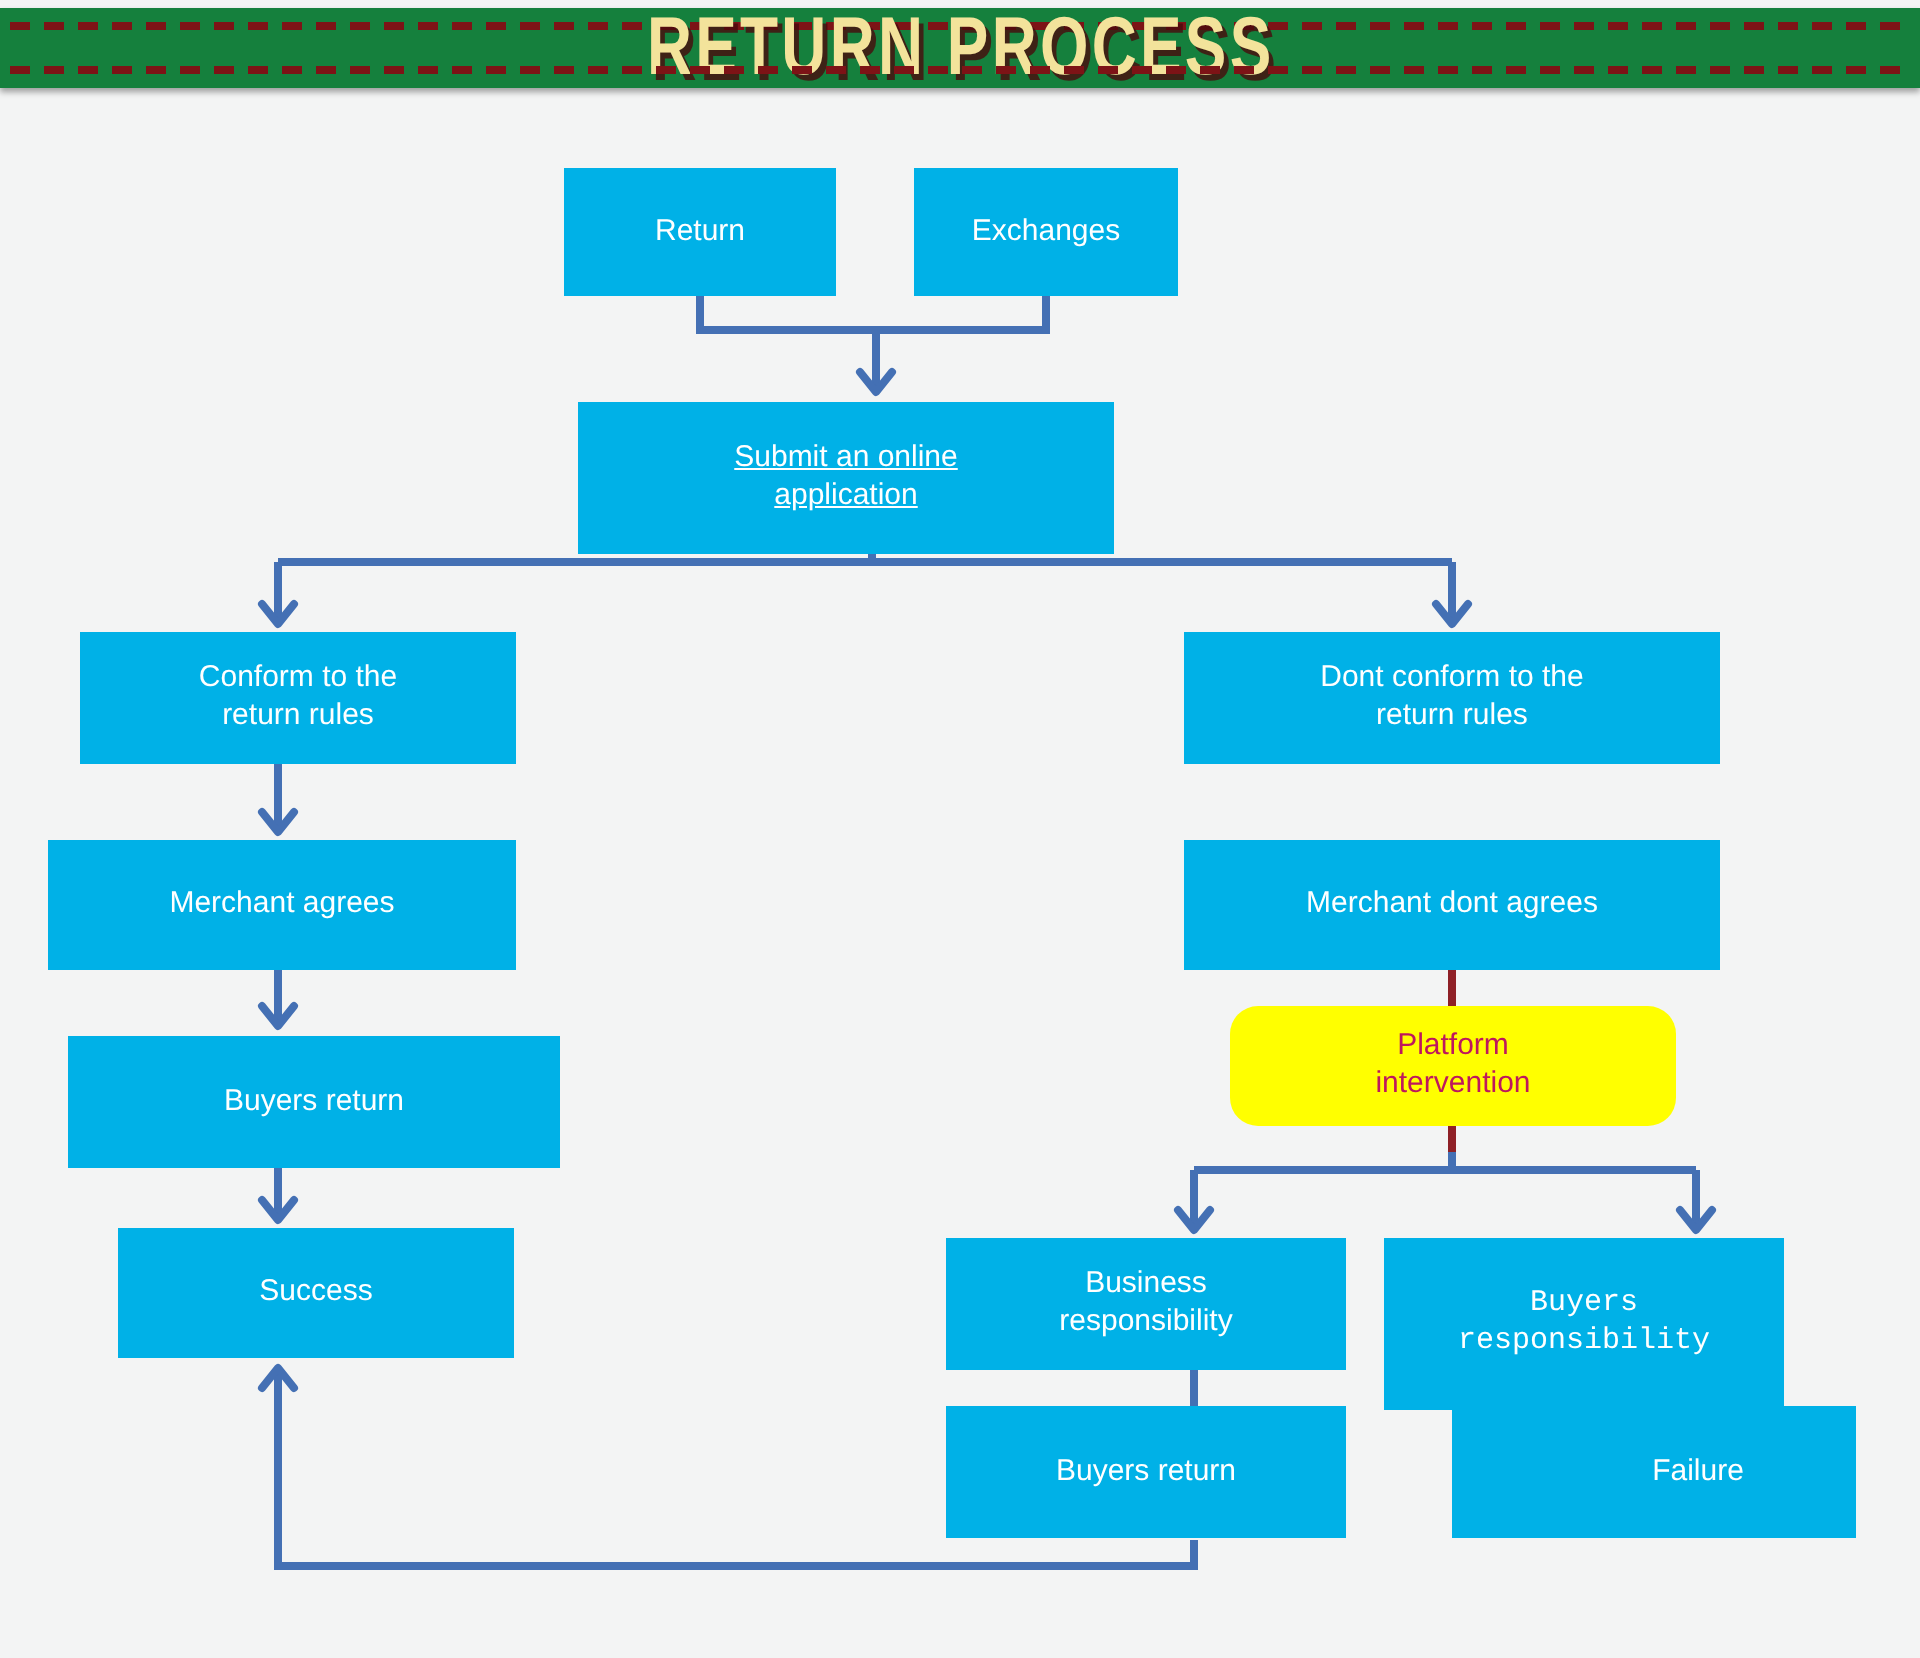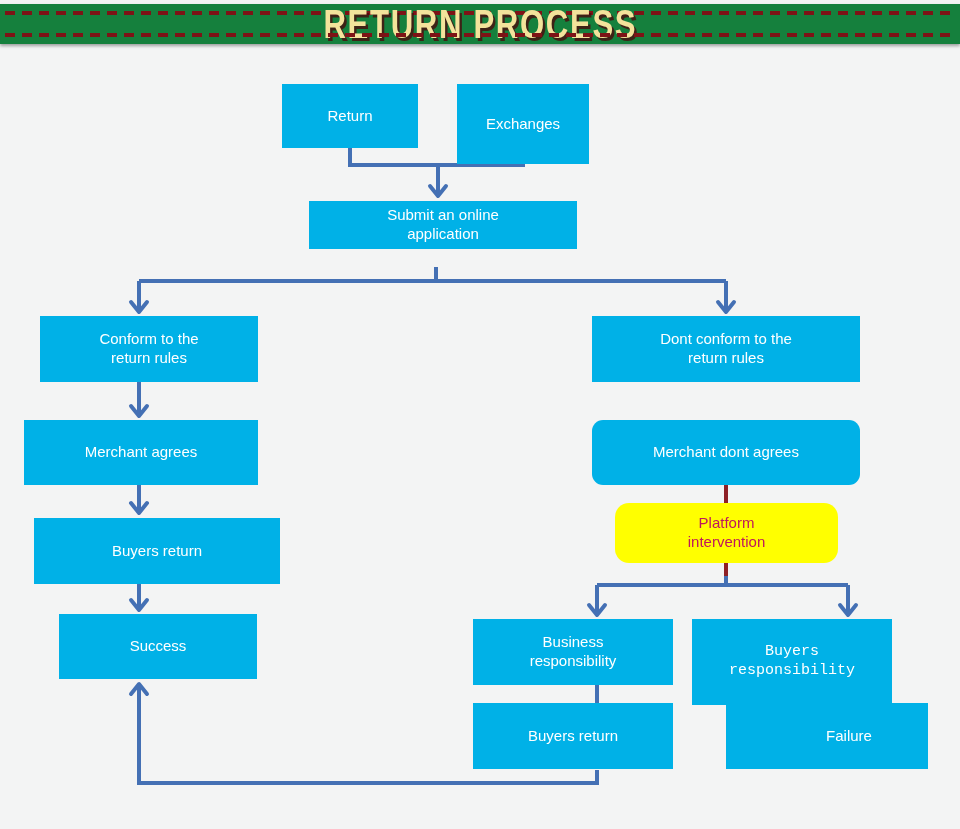--- a/index.html
+++ b/index.html
@@ -107,29 +107,29 @@
       <polyline points="848,585 848,615" fill="none" stroke="#4470b4" stroke-width="4"></polyline>
       <path d="M 840 605 L 848 615 L 856 605" fill="none" stroke="#4470b4" stroke-width="4" stroke-linecap="round" stroke-linejoin="round"></path>
       <polyline points="597,685 597,704" fill="none" stroke="#4470b4" stroke-width="4"></polyline>
       <polyline points="848,685 848,704" fill="none" stroke="#4470b4" stroke-width="4"></polyline>
       <polyline points="597,770 597,783 139,783 139,684" fill="none" stroke="#4470b4" stroke-width="4"></polyline>
       <path d="M 147 694 L 139 684 L 131 694" fill="none" stroke="#4470b4" stroke-width="4" stroke-linecap="round" stroke-linejoin="round"></path>
     </svg>
 
   <div id="node-layer">
       <div class="node process" style="left: 282px; top: 84px; width: 136px; height: 64px;">Return</div>
-      <div class="node process" style="left: 457px; top: 84px; width: 132px; height: 80px;">Exchanges</div>
-      <div class="node process" style="left: 309px; top: 201px; width: 268px; height: 48px;">Submit an online
+      <div class="node process" style="left: 457px; top: 84px; width: 132px; height: 64px;">Exchanges</div>
+      <div class="node process" style="left: 289px; top: 201px; width: 268px; height: 76px; text-decoration: underline;">Submit an online
 application</div>
       <div class="node process" style="left: 40px; top: 316px; width: 218px; height: 66px;">Conform to the
 return rules</div>
       <div class="node process" style="left: 592px; top: 316px; width: 268px; height: 66px;">Dont conform to the
 return rules</div>
       <div class="node process" style="left: 24px; top: 420px; width: 234px; height: 65px;">Merchant agrees</div>
-      <div class="node process" style="left: 592px; top: 420px; width: 268px; height: 65px; border-radius: 11px;">Merchant dont agrees</div>
+      <div class="node process" style="left: 592px; top: 420px; width: 268px; height: 65px;">Merchant dont agrees</div>
       <div class="node highlight" style="left: 615px; top: 503px; width: 223px; height: 60px;">Platform
 intervention</div>
       <div class="node process" style="left: 34px; top: 518px; width: 246px; height: 66px;">Buyers return</div>
       <div class="node process" style="left: 59px; top: 614px; width: 198px; height: 65px;">Success</div>
       <div class="node process" style="left: 473px; top: 619px; width: 200px; height: 66px;">Business
 responsibility</div>
       <div class="node process" style="left: 692px; top: 619px; width: 200px; height: 86px; font-family: Liberation Mono, monospace;">Buyers
 responsibility</div>
       <div class="node process" style="left: 473px; top: 703px; width: 200px; height: 66px;">Buyers return</div>
       <div class="node process" style="left: 726px; top: 703px; width: 202px; height: 66px; padding-left: 44px;">Failure</div>

